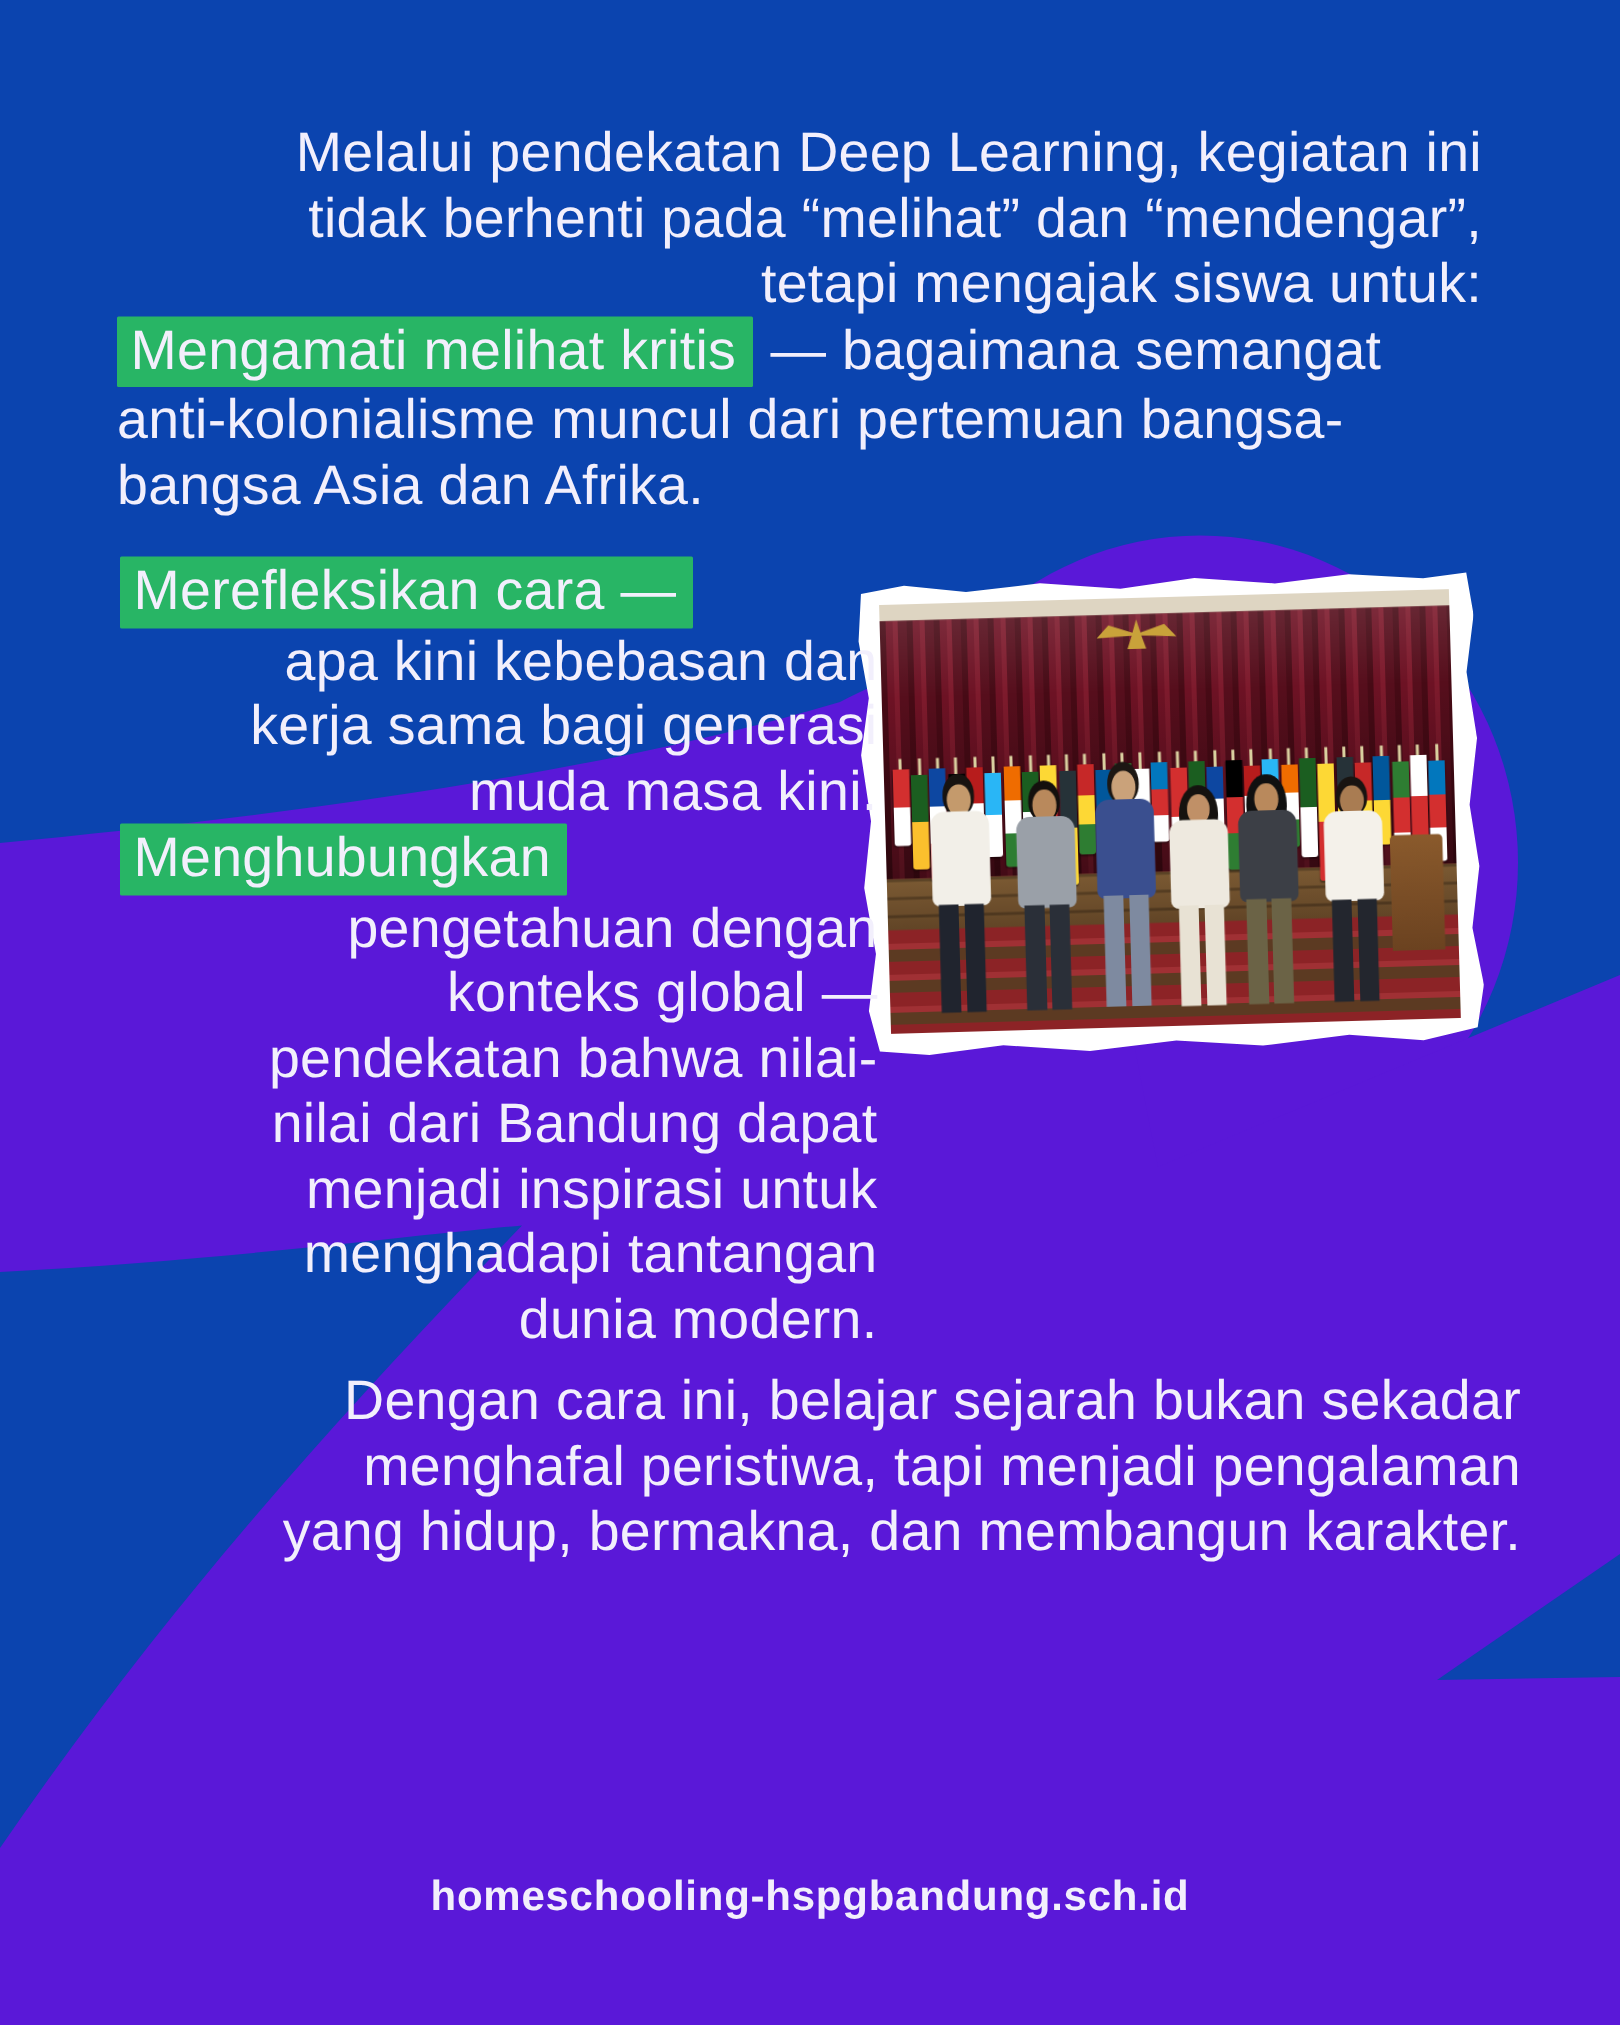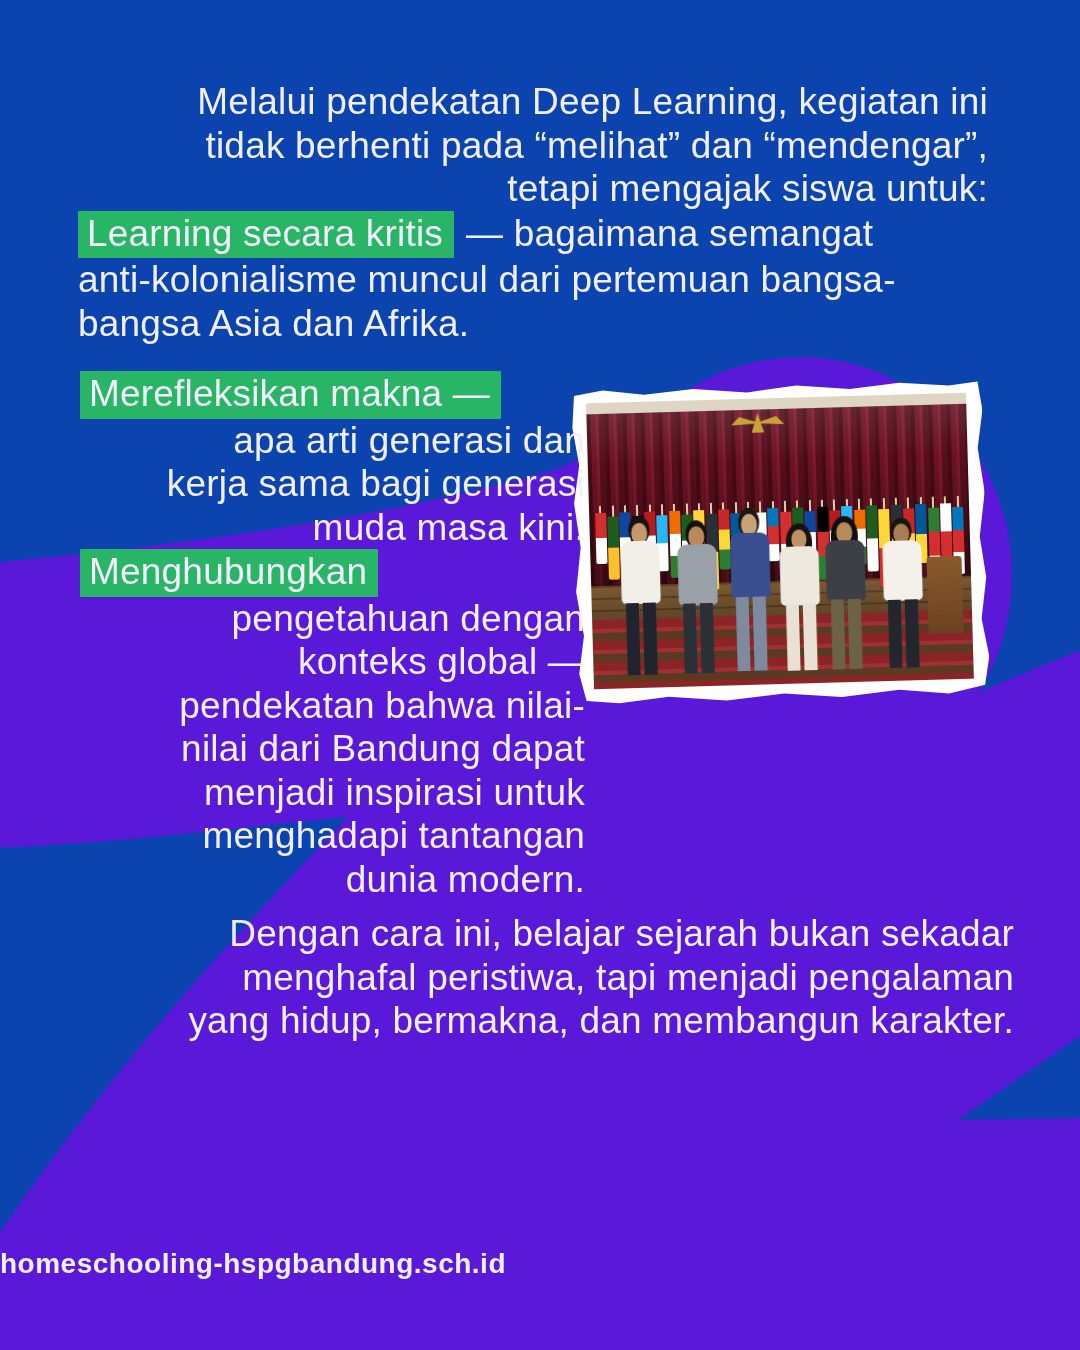--- a/index.html
+++ b/index.html
@@ -22,21 +22,21 @@
     background:#28b565;
     padding:1px 11px 3px 9px;
     border-radius:1px;
   }
   .after-hl{margin-left:12px;margin-top:24px;}
   #intro{left:78px;top:80px;width:910px;}
   #left-col{left:80px;top:371px;width:505px;}
   #closing{left:84px;top:912px;width:930px;}
   #footer{
     position:absolute;z-index:3;left:0;top:1248px;width:100%;
-    font-size:28px;font-weight:700;letter-spacing:0.5px;
+    text-align:center;font-size:28px;font-weight:700;letter-spacing:0.5px;
   }
 
   
   #photo-wrap{
     position:absolute;z-index:2;
     left:574px;top:384px;width:412px;height:316px;
     background:#ffffff;
     transform:rotate(-1.6deg);
     clip-path:polygon(1% 2%, 8% .5%, 18% 2.2%, 30% .8%, 43% 2.4%, 55% .6%, 68% 2.2%, 80% .7%, 92% 2%, 99% 1%, 100% 10%, 98.6% 22%, 100% 36%, 98.5% 50%, 99.8% 63%, 98.4% 76%, 100% 88%, 98.8% 97%, 90% 99.4%, 78% 97.8%, 64% 99.6%, 50% 98%, 36% 99.7%, 22% 98%, 10% 99.6%, 2% 98.6%, .4% 90%, 1.8% 78%, .2% 64%, 1.6% 50%, .3% 36%, 1.8% 24%, .4% 12%);
     filter:drop-shadow(0 10px 14px rgba(10,5,40,.35));
@@ -97,29 +97,29 @@
   <path fill="#5a18d8" d="M0,562 C180,545 400,516 560,468 C610,442 650,432 700,448 C730,540 750,670 772,778 L1080,650 L1080,1350 L0,1350 Z"></path>
   <path fill="#0b44af" d="M0,848 C150,840 260,825 348,817 C225,945 115,1065 0,1232 Z"></path>
   <path fill="#0b44af" d="M958,1120 L1080,1036 L1080,1118 Z"></path>
 </svg>
 
 <div id="intro" class="textblock">
   <span class="block pre">Melalui pendekatan Deep Learning, kegiatan ini
 tidak berhenti pada “melihat” dan “mendengar”,
 tetapi mengajak siswa untuk:</span>
   <div>
-    <span class="hl">Learning secara kritis</span><span class="after-hl pre">— bagaimana semangat
+    <span class="hl">Mengamati melihat kritis</span><span class="after-hl pre">— bagaimana semangat
 anti-kolonialisme muncul dari pertemuan bangsa-
 bangsa Asia dan Afrika.</span>
   </div>
 </div>
 
 <div id="left-col" class="textblock">
-  <span class="hl">Merefleksikan makna —</span>
-  <span class="block pre">apa arti generasi dan
+  <span class="hl">Merefleksikan cara —</span>
+  <span class="block pre">apa kini kebebasan dan
 kerja sama bagi generasi
 muda masa kini.</span>
   <span class="hl">Menghubungkan</span>
   <span class="block pre">pengetahuan dengan
 konteks global —
 pendekatan bahwa nilai-
 nilai dari Bandung dapat
 menjadi inspirasi untuk
 menghadapi tantangan
 dunia modern.</span>

